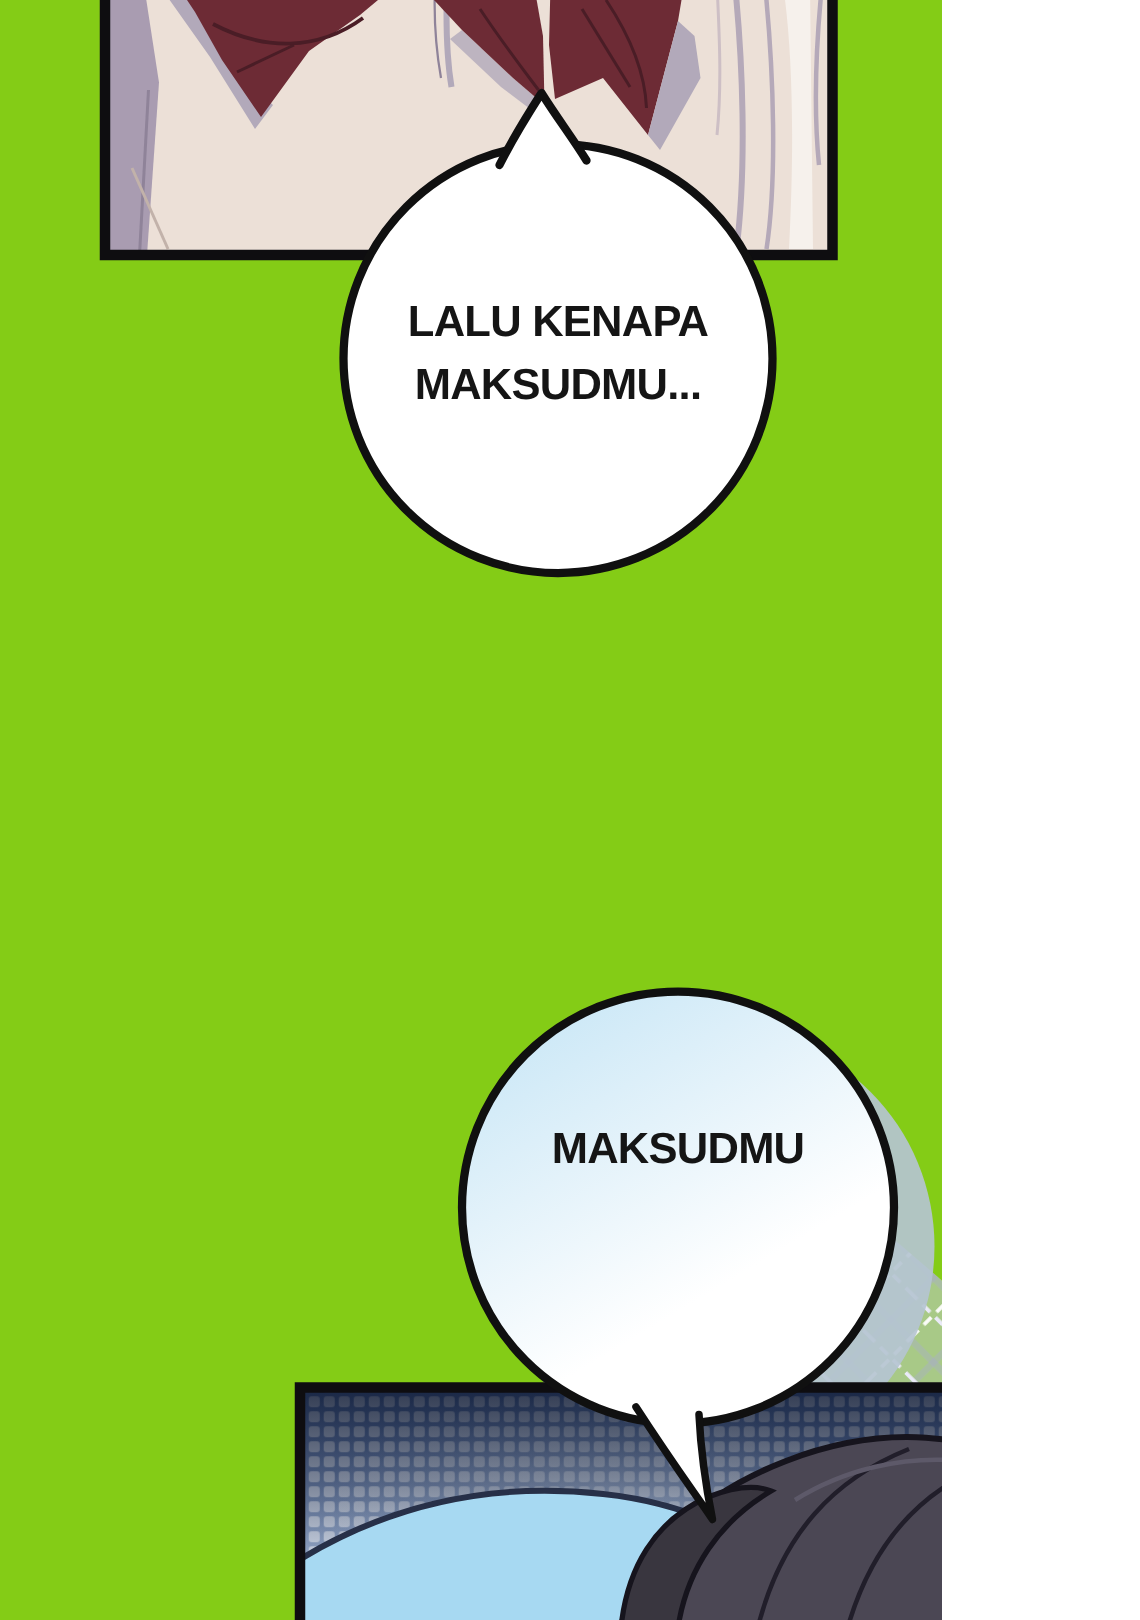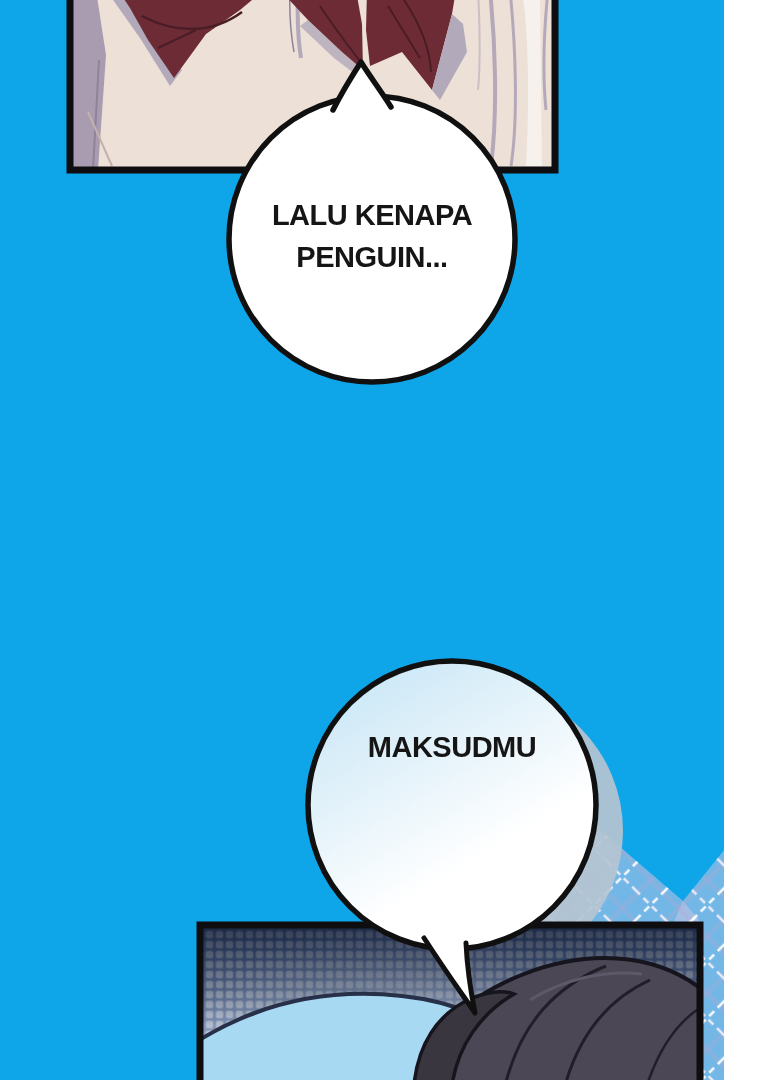--- a/index.html
+++ b/index.html
@@ -1,42 +1,42 @@
 <!DOCTYPE html>
 <html><head>
 <meta charset="utf-8">
 <style>
   html, body { margin: 0; padding: 0; background: #ffffff; }
   .stage {
     position: relative;
-    width: 724px;
+    width: 628px;
     height: 1080px;
     overflow: hidden;
-    background: #0ea5e9;
+    background: #84cc16;
     font-family: "Liberation Sans", "DejaVu Sans", sans-serif;
   }
   .art {
     position: absolute;
     left: 0; top: 0;
   }
   .bubble-text {
     position: absolute;
     text-align: center;
     font-weight: 700;
     color: #151515;
     letter-spacing: -0.5px;
     user-select: none;
   }
   .bubble-text .line { display: block; }
   .bt-1 {
     left: 227px; top: 194px; width: 290px;
     font-size: 29px; line-height: 42px;
   }
   .bt-2 {
-    left: 302px; top: 728px; width: 300px;
+    left: 302px; top: 747px; width: 300px;
     font-size: 29px; line-height: 39px;
   }
 </style>
 </head>
 <body>
 
 <div class="stage">
 
   <svg class="art" width="760" height="1080" viewBox="0 0 760 1080" xmlns="http://www.w3.org/2000/svg">
     <defs>
@@ -154,20 +154,20 @@
     </g>
 
     <g>
       <circle cx="452" cy="805" r="144" fill="url(#b2grad)" stroke="#101010" stroke-width="5.5"></circle>
       <path d="M424,938 C450,978 465,998 475,1013 C470,988 467,964 466,943" fill="#ffffff" stroke="#101010" stroke-width="5" stroke-linecap="round" stroke-linejoin="round"></path>
     </g>
   </svg>
 
   <div class="bubble-text bt-1">
     <span class="line">LALU KENAPA</span>
-    <span class="line">PENGUIN...</span>
+    <span class="line">MAKSUDMU...</span>
   </div>
 
   <div class="bubble-text bt-2">
     <span class="line">MAKSUDMU</span>
   </div>
 
 </div>
 
 </body></html>

